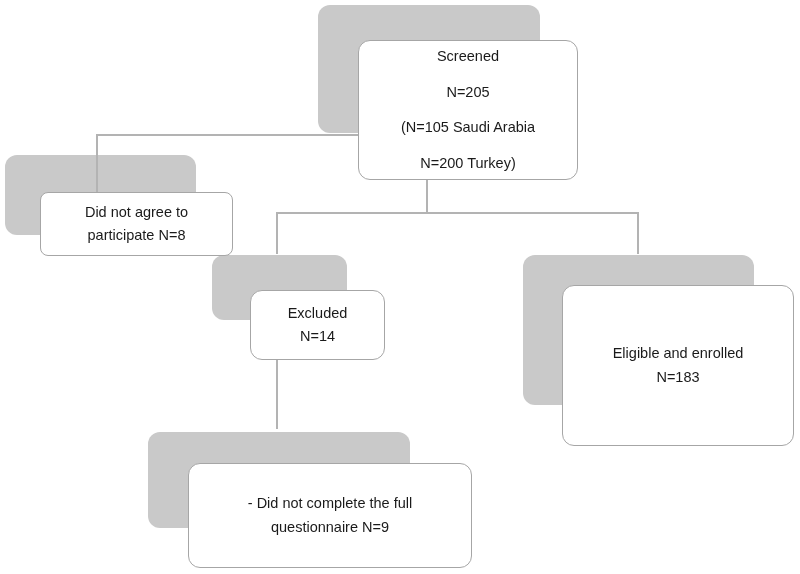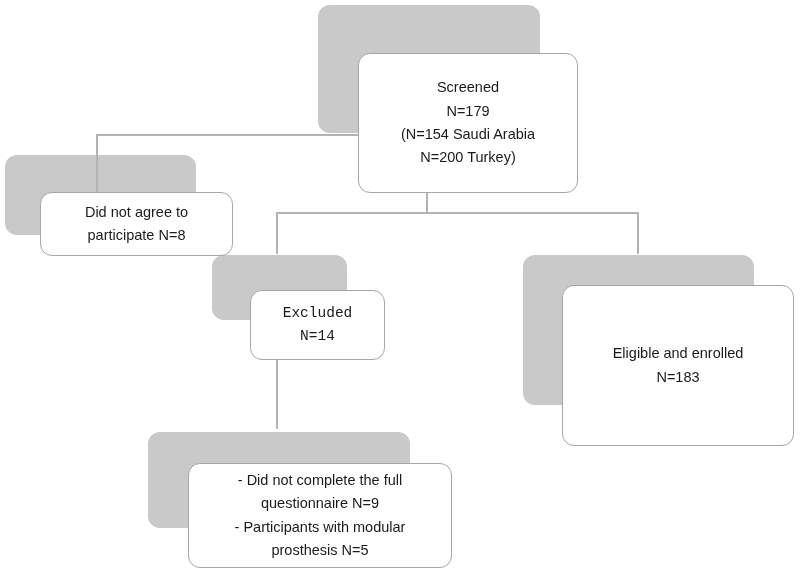--- a/index.html
+++ b/index.html
@@ -86,40 +86,39 @@
   <div class="shadow-box" style="left:318px; top:5px; width:222px; height:128px;"></div>
 
   <div class="shadow-box" style="left:5px; top:155px; width:191px; height:80px;"></div>
 
   <div class="shadow-box" style="left:212px; top:255px; width:135px; height:65px;"></div>
 
   <div class="shadow-box" style="left:523px; top:255px; width:231px; height:150px;"></div>
 
   <div class="shadow-box" style="left:148px; top:432px; width:262px; height:96px;"></div>
 
-  <div class="node-box" style="left:358px; top:53px; width:220px; height:140px;">
+  <div class="node-box" style="left:358px; top:40px; width:220px; height:140px;justify-content:space-between;">
     <span class="line">Screened</span>
-    <span class="line">N=179</span>
-    <span class="line">(N=154 Saudi Arabia</span>
+    <span class="line">N=205</span>
+    <span class="line">(N=105 Saudi Arabia</span>
     <span class="line">N=200 Turkey)</span>
   </div>
 
-  <div class="node-box" style="left:40px; top:192px; width:193px; height:64px;">
+  <div class="node-box" style="left:40px; top:192px; width:193px; height:64px;border-radius:8px;">
     <span class="line">Did not agree to</span>
     <span class="line">participate N=8</span>
   </div>
 
-  <div class="node-box" style="left:250px; top:290px; width:135px; height:70px;font-family:Liberation Mono, monospace;">
+  <div class="node-box" style="left:250px; top:290px; width:135px; height:70px;">
     <span class="line">Excluded</span>
     <span class="line">N=14</span>
   </div>
 
   <div class="node-box" style="left:562px; top:285px; width:232px; height:161px;">
     <span class="line">Eligible and enrolled</span>
     <span class="line">N=183</span>
   </div>
 
-  <div class="node-box wrap" style="left:188px; top:463px; width:264px; height:105px; padding:6px 18px;">
+  <div class="node-box wrap" style="left:188px; top:463px; width:284px; height:105px; padding:6px 18px;">
     <span class="line">- Did not complete the full questionnaire N=9</span>
-    <span class="line">- Participants with modular prosthesis N=5</span>
   </div>
 
 </div>
 
 </body></html>

